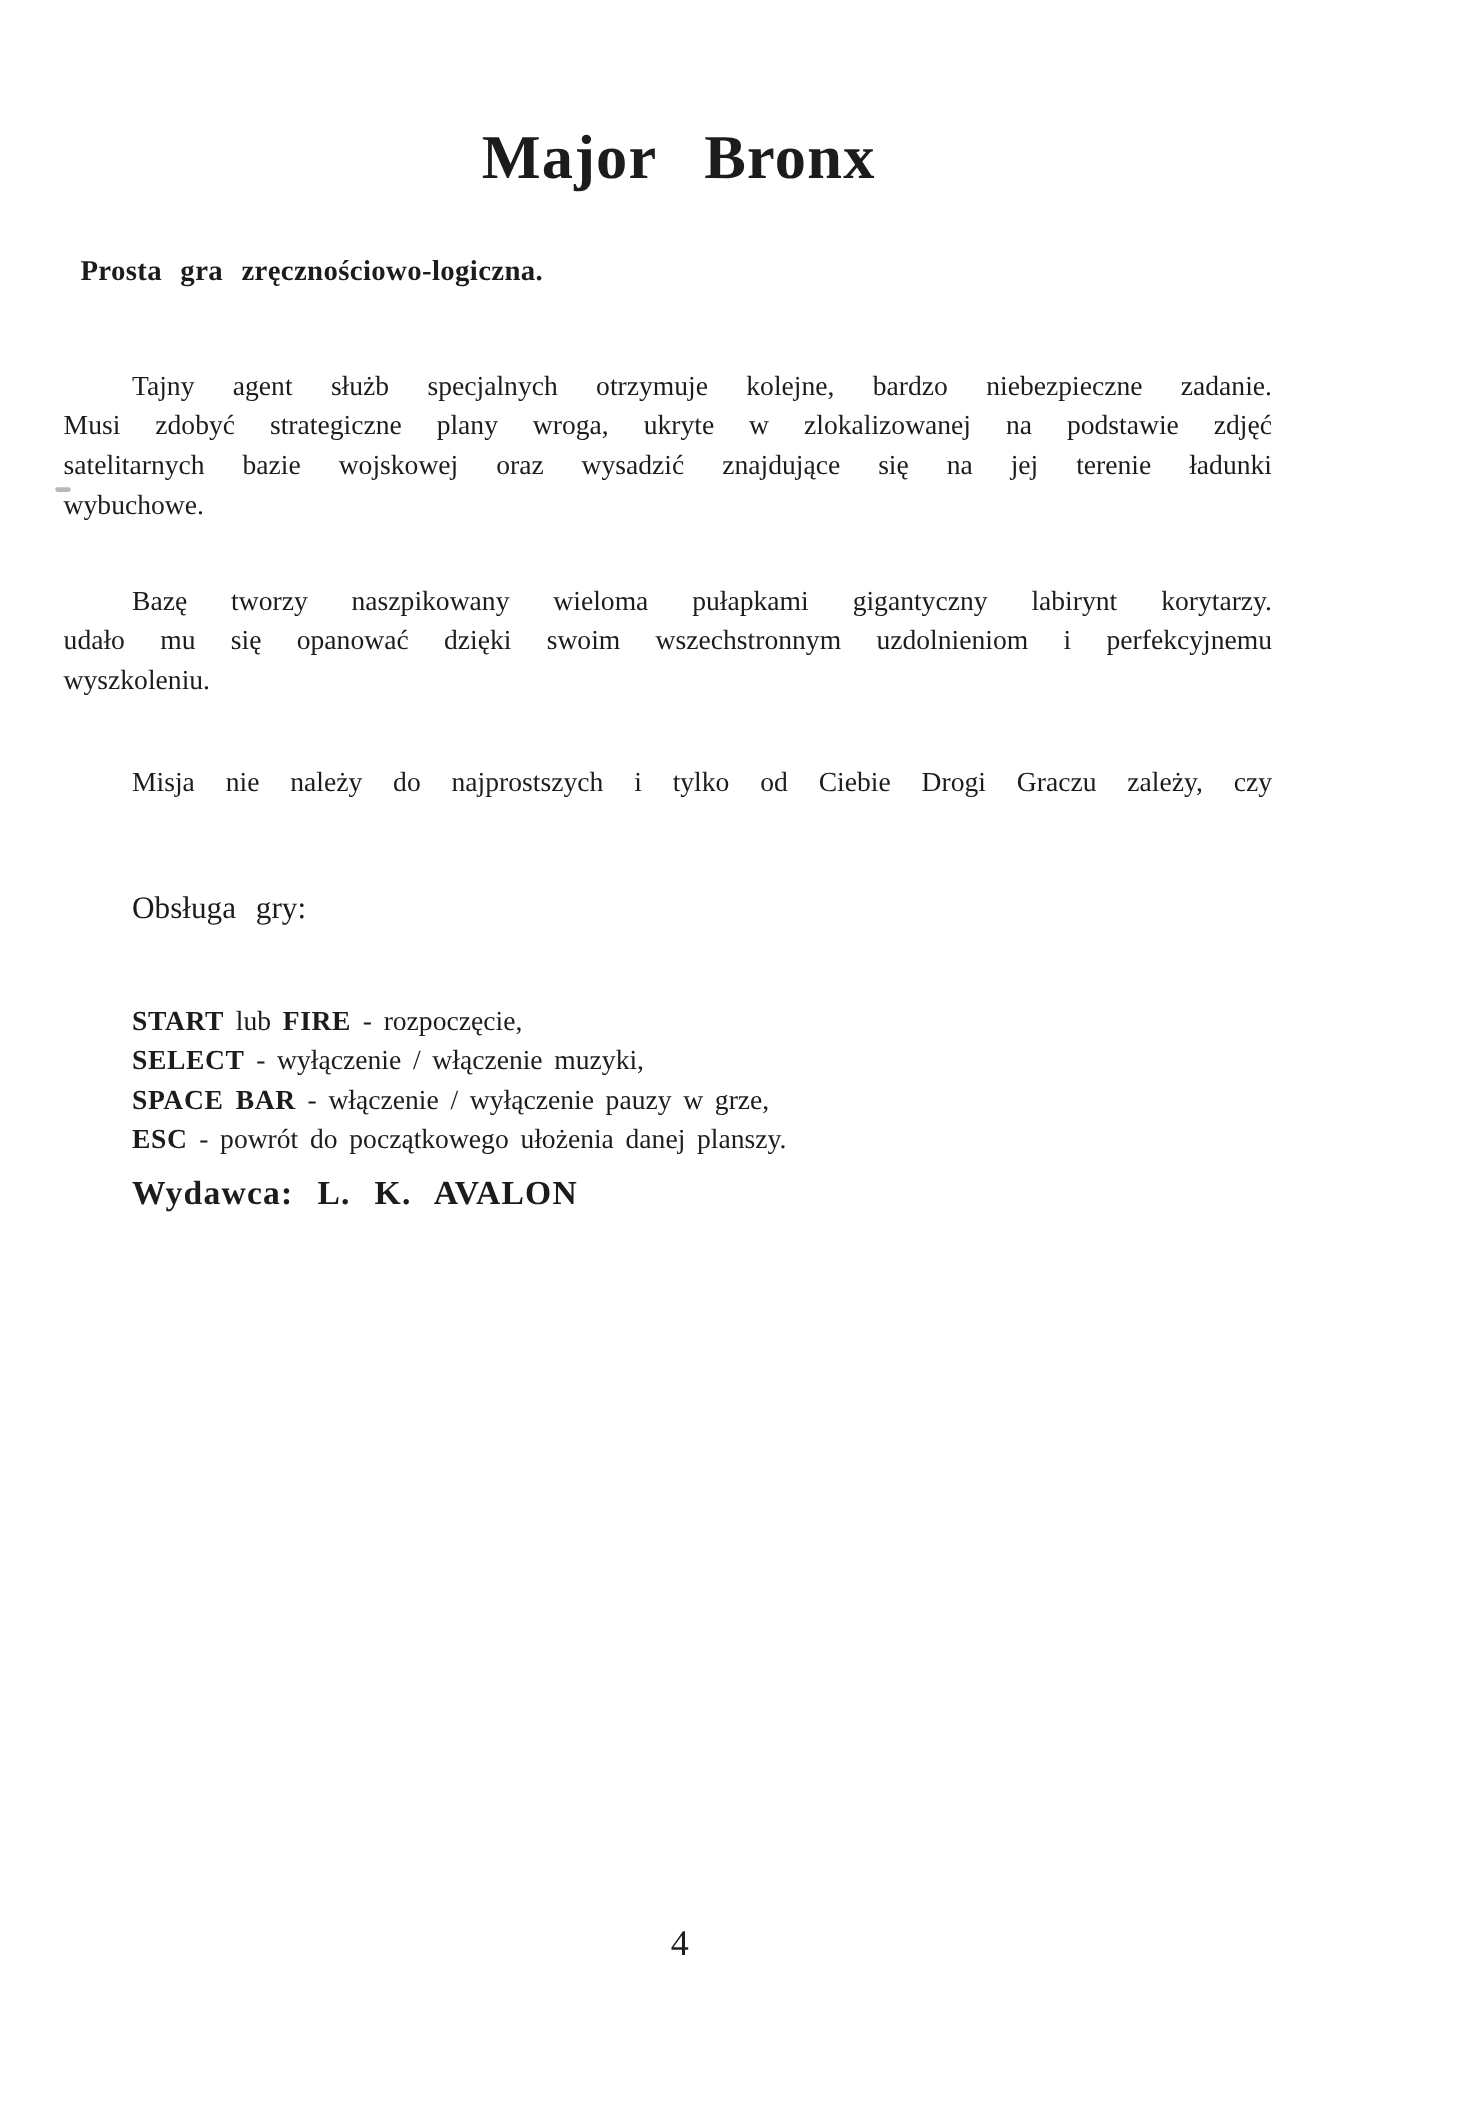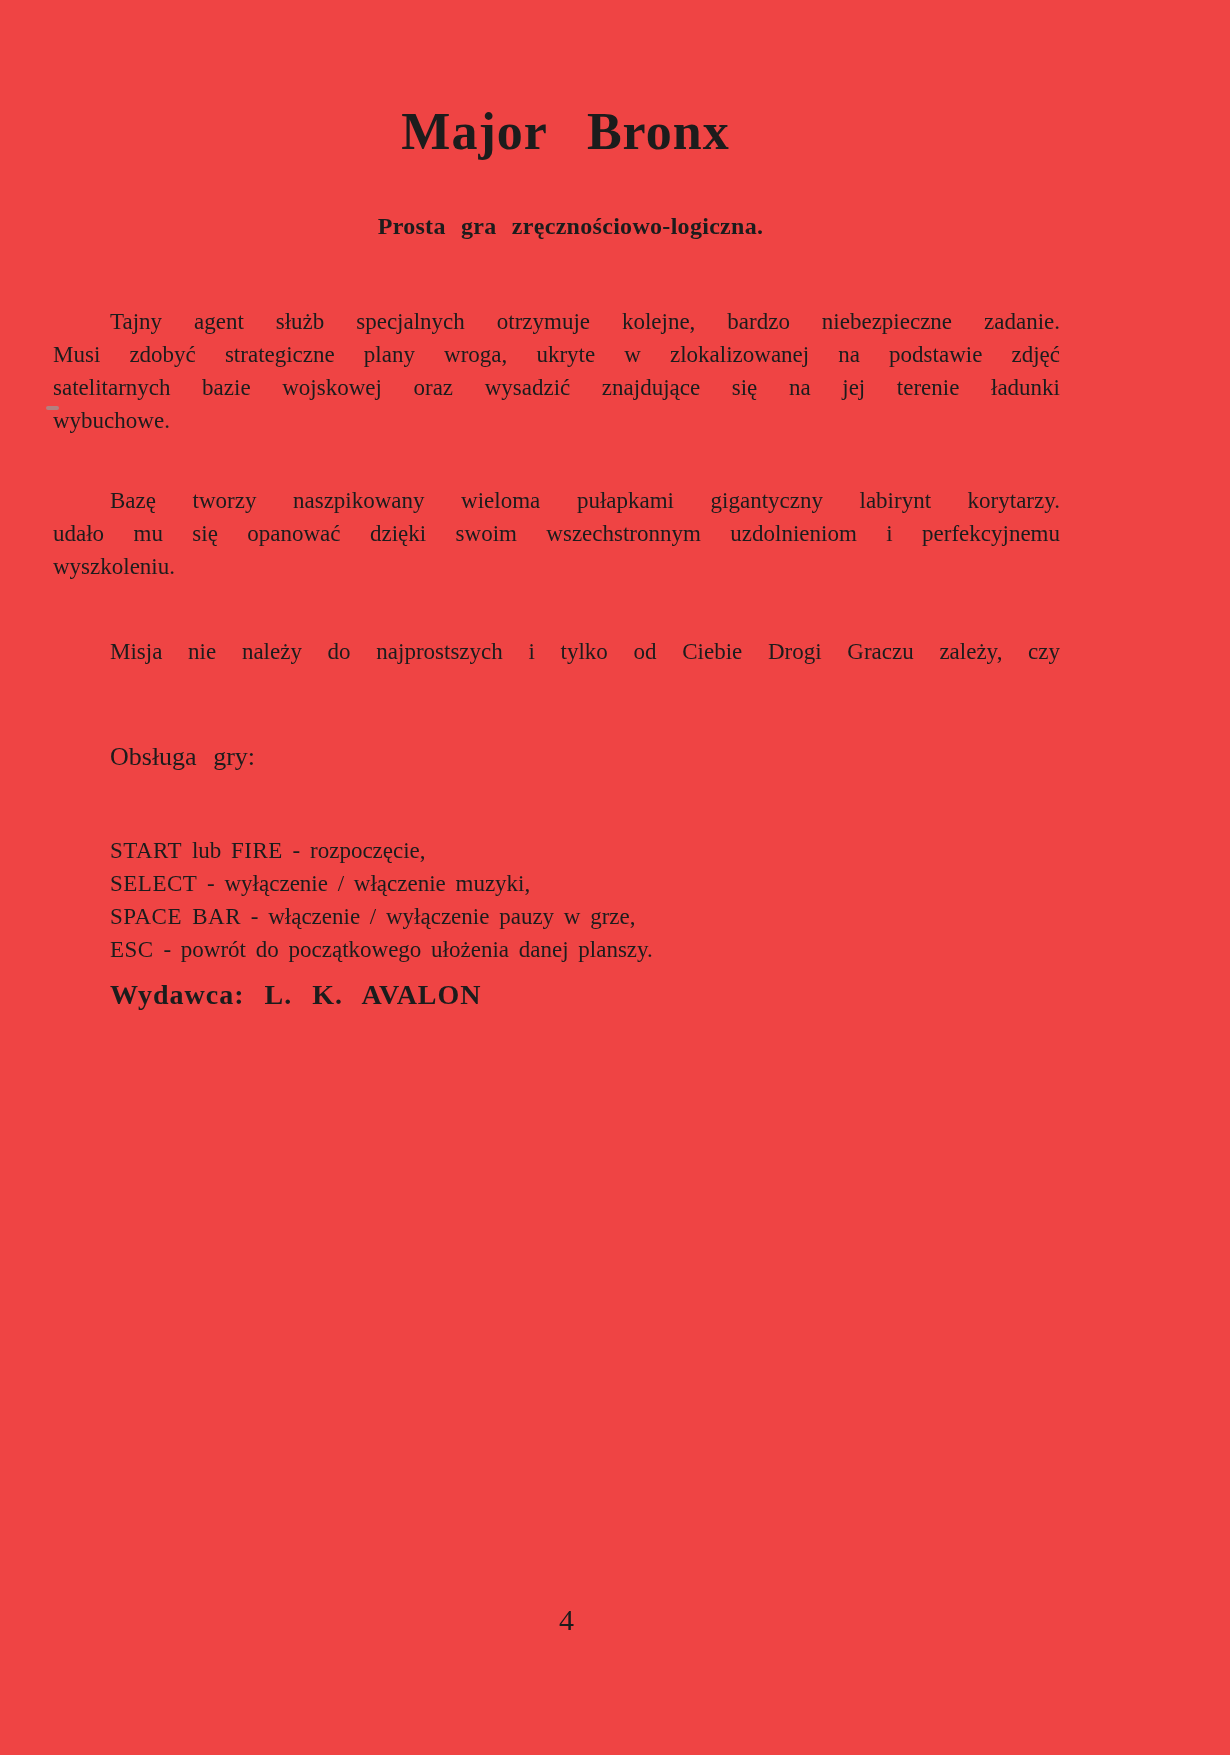--- a/index.html
+++ b/index.html
@@ -1,50 +1,50 @@
 <!DOCTYPE html>
 <html><head>
 <meta charset="utf-8">
 <style>
   html,body{margin:0;padding:0;background:#e8e8e8;}
   .page{
     position:relative;
     width:1230px;height:1755px;
-    background:#ef4444;
+    background:#ffffff;
     font-family:"Liberation Serif","DejaVu Serif",serif;
     color:#1c1c1c;
     overflow:hidden;
   }
   .column{position:absolute;left:53px;top:0;width:1007px;}
   .title{
     position:absolute;left:9px;top:106px;width:100%;
     margin:0;text-align:center;
     font-size:52px;font-weight:bold;line-height:1;
     letter-spacing:1px;word-spacing:26px;
   }
   .subtitle{
     position:absolute;left:14px;top:214px;width:100%;
-    text-align:center;
+    text-align:left;
     font-size:24px;font-weight:bold;line-height:1;
     word-spacing:9px;letter-spacing:0.3px;
   }
   .para{position:absolute;left:0;width:100%;font-size:23px;line-height:33px;}
   .para .line{text-align:justify;text-align-last:justify;}
   .para .line.first{text-indent:57px;}
   .para .line.last{text-align:left;text-align-last:left;word-spacing:4px;}
   .p1{top:305px;}
   .p2{top:484px;}
   .p3{top:635px;}
   .controls-heading{
     position:absolute;left:57px;top:740px;
     font-size:26px;font-weight:normal;line-height:33px;
     word-spacing:10px;
   }
   .controls{position:absolute;left:57px;top:834px;font-size:23px;line-height:33px;word-spacing:4px;}
-  .ctl b{font-weight:normal;letter-spacing:0.5px;}
+  .ctl b{font-weight:bold;letter-spacing:0.5px;}
   .credits{position:absolute;left:57px;top:972px;font-size:28px;font-weight:bold;line-height:46px;}
   .credits .authors{word-spacing:13px;letter-spacing:0.5px;}
   .credits .publisher{word-spacing:12px;letter-spacing:1px;}
   .pagenum{
     position:absolute;left:10px;top:1603px;width:100%;
     text-align:center;font-size:30px;line-height:33px;
   }
   .artifact{
     position:absolute;left:46px;top:406px;width:13px;height:4px;
     background:#9a9a9a;opacity:0.7;border-radius:2px;

